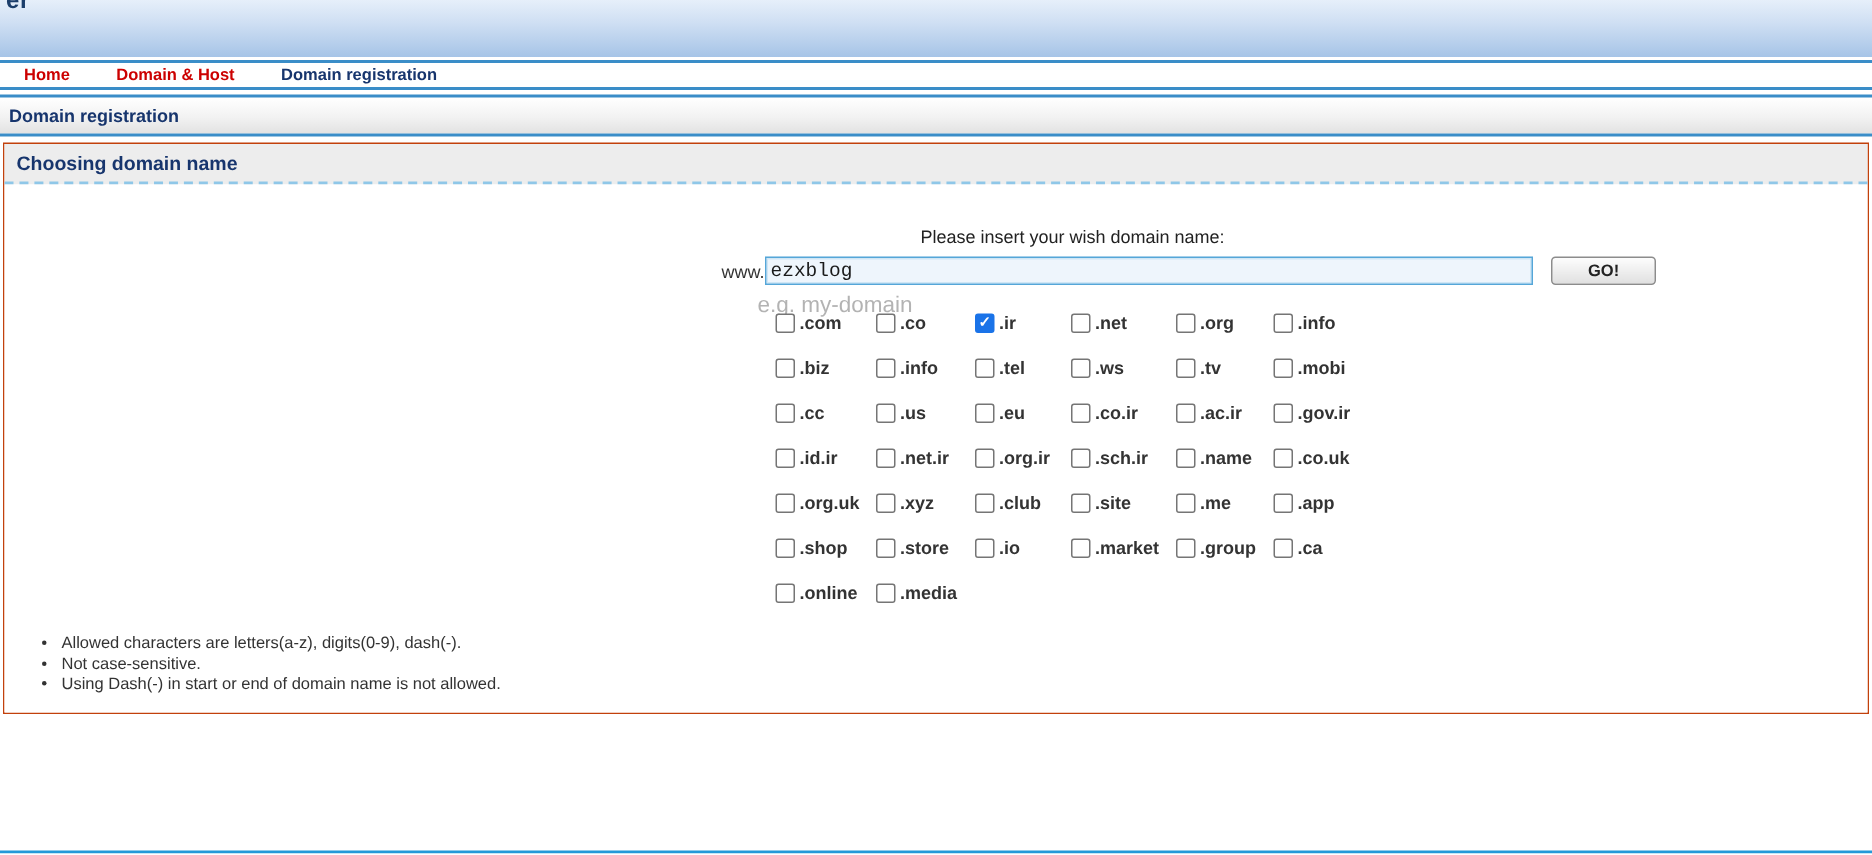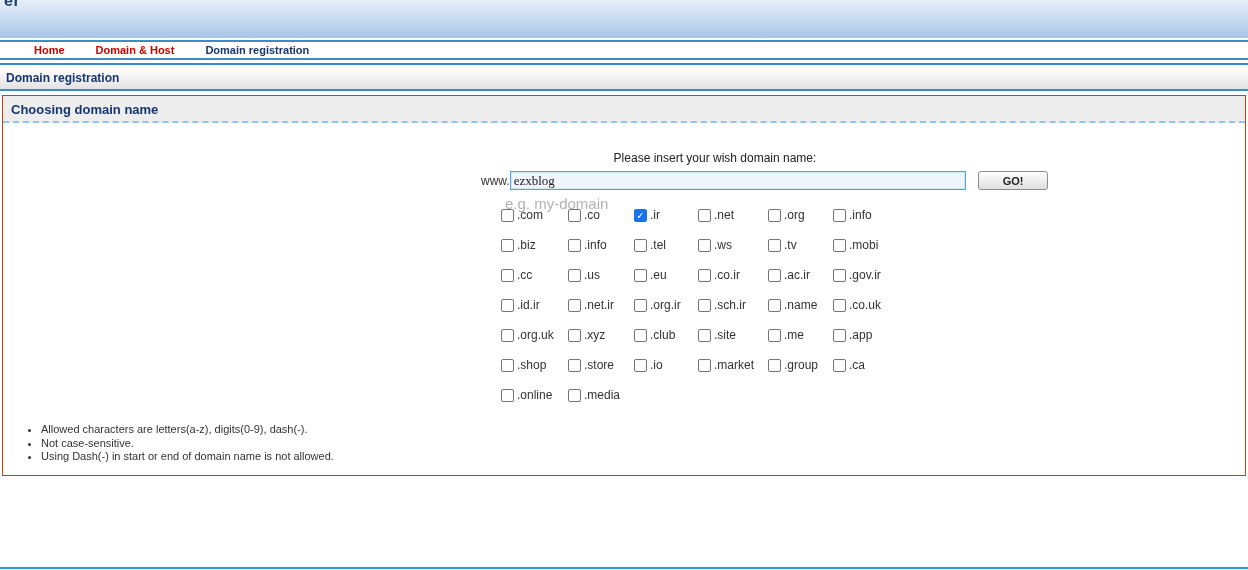--- a/index.html
+++ b/index.html
@@ -8,21 +8,21 @@
 
   
   .topbar { height:38px; background:linear-gradient(to bottom,#e6effa 0%,#cfdff3 40%,#a6c4e7 100%);
             overflow:hidden; position:relative; }
   .topbar .logo { position:absolute; left:4px; top:-8px; font-size:16px; font-weight:bold;
                   color:#1c3e6b; letter-spacing:0.5px; }
   .topgap { height:2px; background:#fff; }
 
   
   .nav { border-top:2px solid #3a8dc8; border-bottom:2px solid #3a8dc8; background:#fff;
-         height:20px; display:flex; align-items:center; padding-left:34px; }
+         height:20px; display:flex; align-items:center; padding-left:16px; }
   .nav-item { font-size:11px; font-weight:bold; margin-right:31px; cursor:pointer; white-space:nowrap; }
   .nav-item.link { color:#cc0000; }
   .nav-item.current { color:#17356d; }
 
   
   .crumbwrap { margin-top:3px; }
   .crumb { border-top:2px solid #3a8dc8; border-bottom:2px solid #3a8dc8;
            background:linear-gradient(to bottom,#ffffff 0%,#f2f2f2 55%,#e2e2e2 100%);
            padding:3px 6px; }
   .crumb-title { font-size:12px; font-weight:bold; color:#17356d; }
@@ -32,33 +32,33 @@
   .panel-header { background:#ededed; padding:4px 8px 3px 8px;
                   border-bottom:2px dashed #8fc7e8; }
   .panel-title { font-size:13px; font-weight:bold; color:#17356d; }
   .panel-content { position:relative; height:352px; background:#fff; }
 
   .prompt { position:absolute; left:437px; top:28px; width:550px; text-align:center;
             font-size:12px; color:#222222; }
 
   .input-row { position:absolute; left:478px; top:48px; display:flex; align-items:center; }
   .www-label { font-size:12px; color:#333; }
-  .domain-input { width:456px; height:19px; border:1px solid #55a6d8; background:#eef5fc;
+  .domain-input { width:512px; height:19px; border:1px solid #55a6d8; background:#eef5fc;
                   font-size:13px; color:#1a1a1a; padding:0 3px; outline:none;
-                  font-family:Liberation Serif, serif; box-shadow:inset 0 0 0 1px #cfe6f5; }
+                  font-family:Liberation Mono, monospace; box-shadow:inset 0 0 0 1px #cfe6f5; }
   .go-btn { margin-left:12px; font-size:11px; font-weight:bold; color:#222;
             background:linear-gradient(to bottom,#fdfdfd,#e0e0e0); border:1px solid #8c8c8c;
             border-radius:3px; padding:2px 24px; height:19px; cursor:pointer;
             font-family:"Liberation Sans", sans-serif; }
 
   .hint { position:absolute; left:502px; top:72px; font-size:15px; color:#b3b3b3; }
 
   
-  .tld-grid { position:absolute; left:498px; top:85px; display:grid;
-              grid-template-columns:67px 66px 64px 70px 65px 80px; grid-auto-rows:30px; }
+  .tld-grid { position:absolute; left:514px; top:85px; display:grid;
+              grid-template-columns:67px 66px 64px 70px 65px 80px; grid-auto-rows:30px;font-weight:bold; }
   .tld-cell { display:flex; align-items:flex-start; cursor:pointer; }
   .cb { width:13px; height:13px; border:1px solid #757575; border-radius:2px; background:#fff;
         display:inline-block; flex:0 0 13px; margin-top:1px; text-align:center;
         font-size:10px; line-height:12px; color:#fff; }
   .cb.checked { background:#1a73e8; border-color:#1a73e8; }
   .tld-label { font-size:12px; color:#333; margin-left:3px; line-height:15px; }
 
   
   .notes { position:absolute; left:24px; top:300px; list-style:disc; padding-left:14px; }
   .notes li { font-size:11px; color:#333; line-height:13.5px; }

